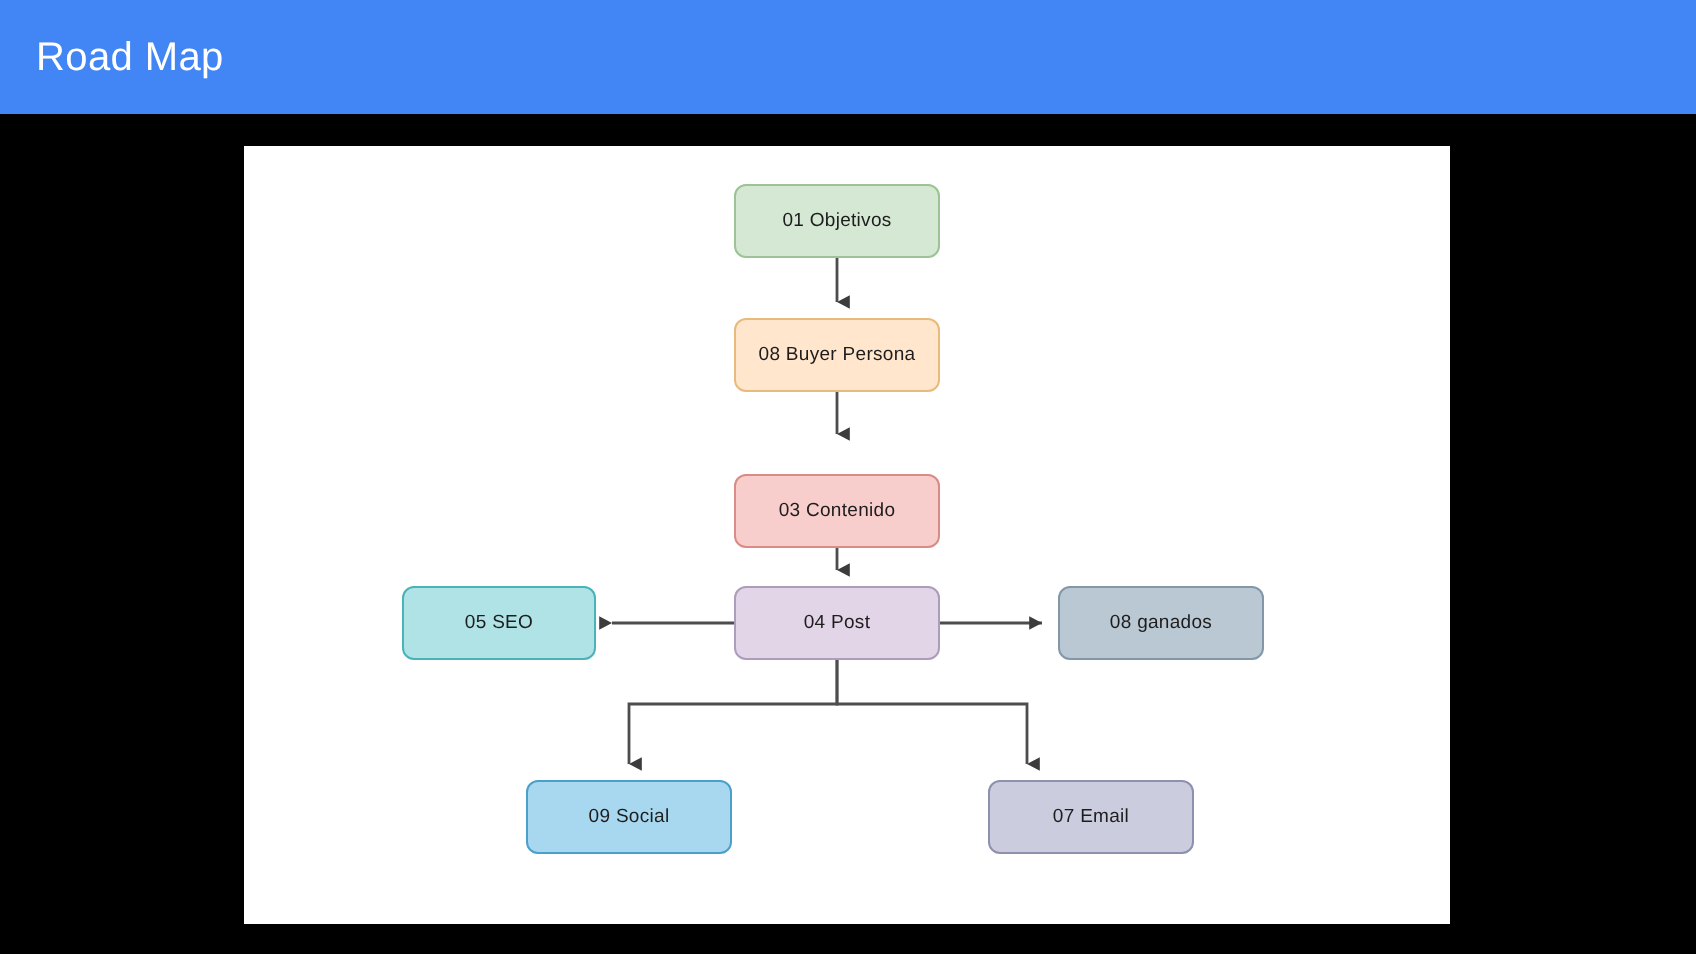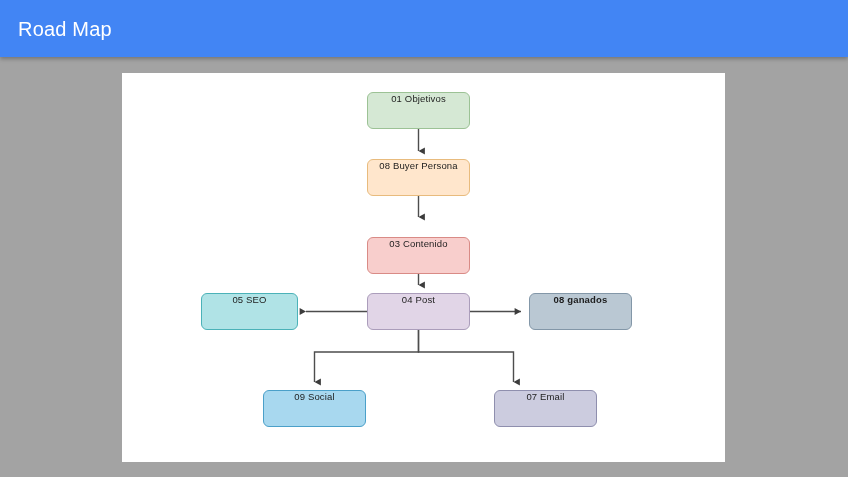--- a/index.html
+++ b/index.html
@@ -12,21 +12,21 @@
     background: #f6f6f6;
     font-family: "Liberation Sans", sans-serif;
     overflow: hidden;
     position: relative;
   }
   #app {
     position: absolute;
     left: 0; top: 0;
     width: 848px;
     height: 477px;
-    background: #a3a3a3;
+    background: #000000;
   }
   
   .header {
     position: absolute;
     left: 0; top: 0;
     width: 848px;
     height: 57px;
     background: #4285f4;
     box-shadow: 0 2px 4px rgba(0,0,0,0.28);
     z-index: 5;
@@ -66,20 +66,21 @@
     height: 389px;
     pointer-events: none;
   }
   .node {
     position: absolute;
     box-sizing: border-box;
     border-radius: 6px;
     border-width: 1px;
     border-style: solid;
     display: flex;
+    align-items: center;
     justify-content: center;
     font-size: 9.5px;
     line-height: 12px;
     color: #1d1d1d;
     text-align: center;
     letter-spacing: 0.15px;
     white-space: nowrap;
     user-select: none;
   }
 </style>
@@ -132,21 +133,21 @@
       </div>
 
       <div class="node" style="left:245px; top:220px; width:103px; height:37px; background:#e1d5e7; border-color:#ab9dbb;">
         <span>04 Post</span>
       </div>
 
       <div class="node" style="left:79px; top:220px; width:97px; height:37px; background:#b0e3e6; border-color:#4bb2b8;">
         <span>05 SEO</span>
       </div>
 
-      <div class="node" style="left:407px; top:220px; width:103px; height:37px; background:#bac8d3; border-color:#8397a8;font-weight:bold;">
+      <div class="node" style="left:407px; top:220px; width:103px; height:37px; background:#bac8d3; border-color:#8397a8;">
         <span>08 ganados</span>
       </div>
 
       <div class="node" style="left:141px; top:317px; width:103px; height:37px; background:#a8d8ef; border-color:#4ba0c9;">
         <span>09 Social</span>
       </div>
 
       <div class="node" style="left:340px; top:317px; width:103px; height:37px; background:#ccccdf; border-color:#8f8fae;margin-left:32px;">
         <span>07 Email</span>
       </div>

